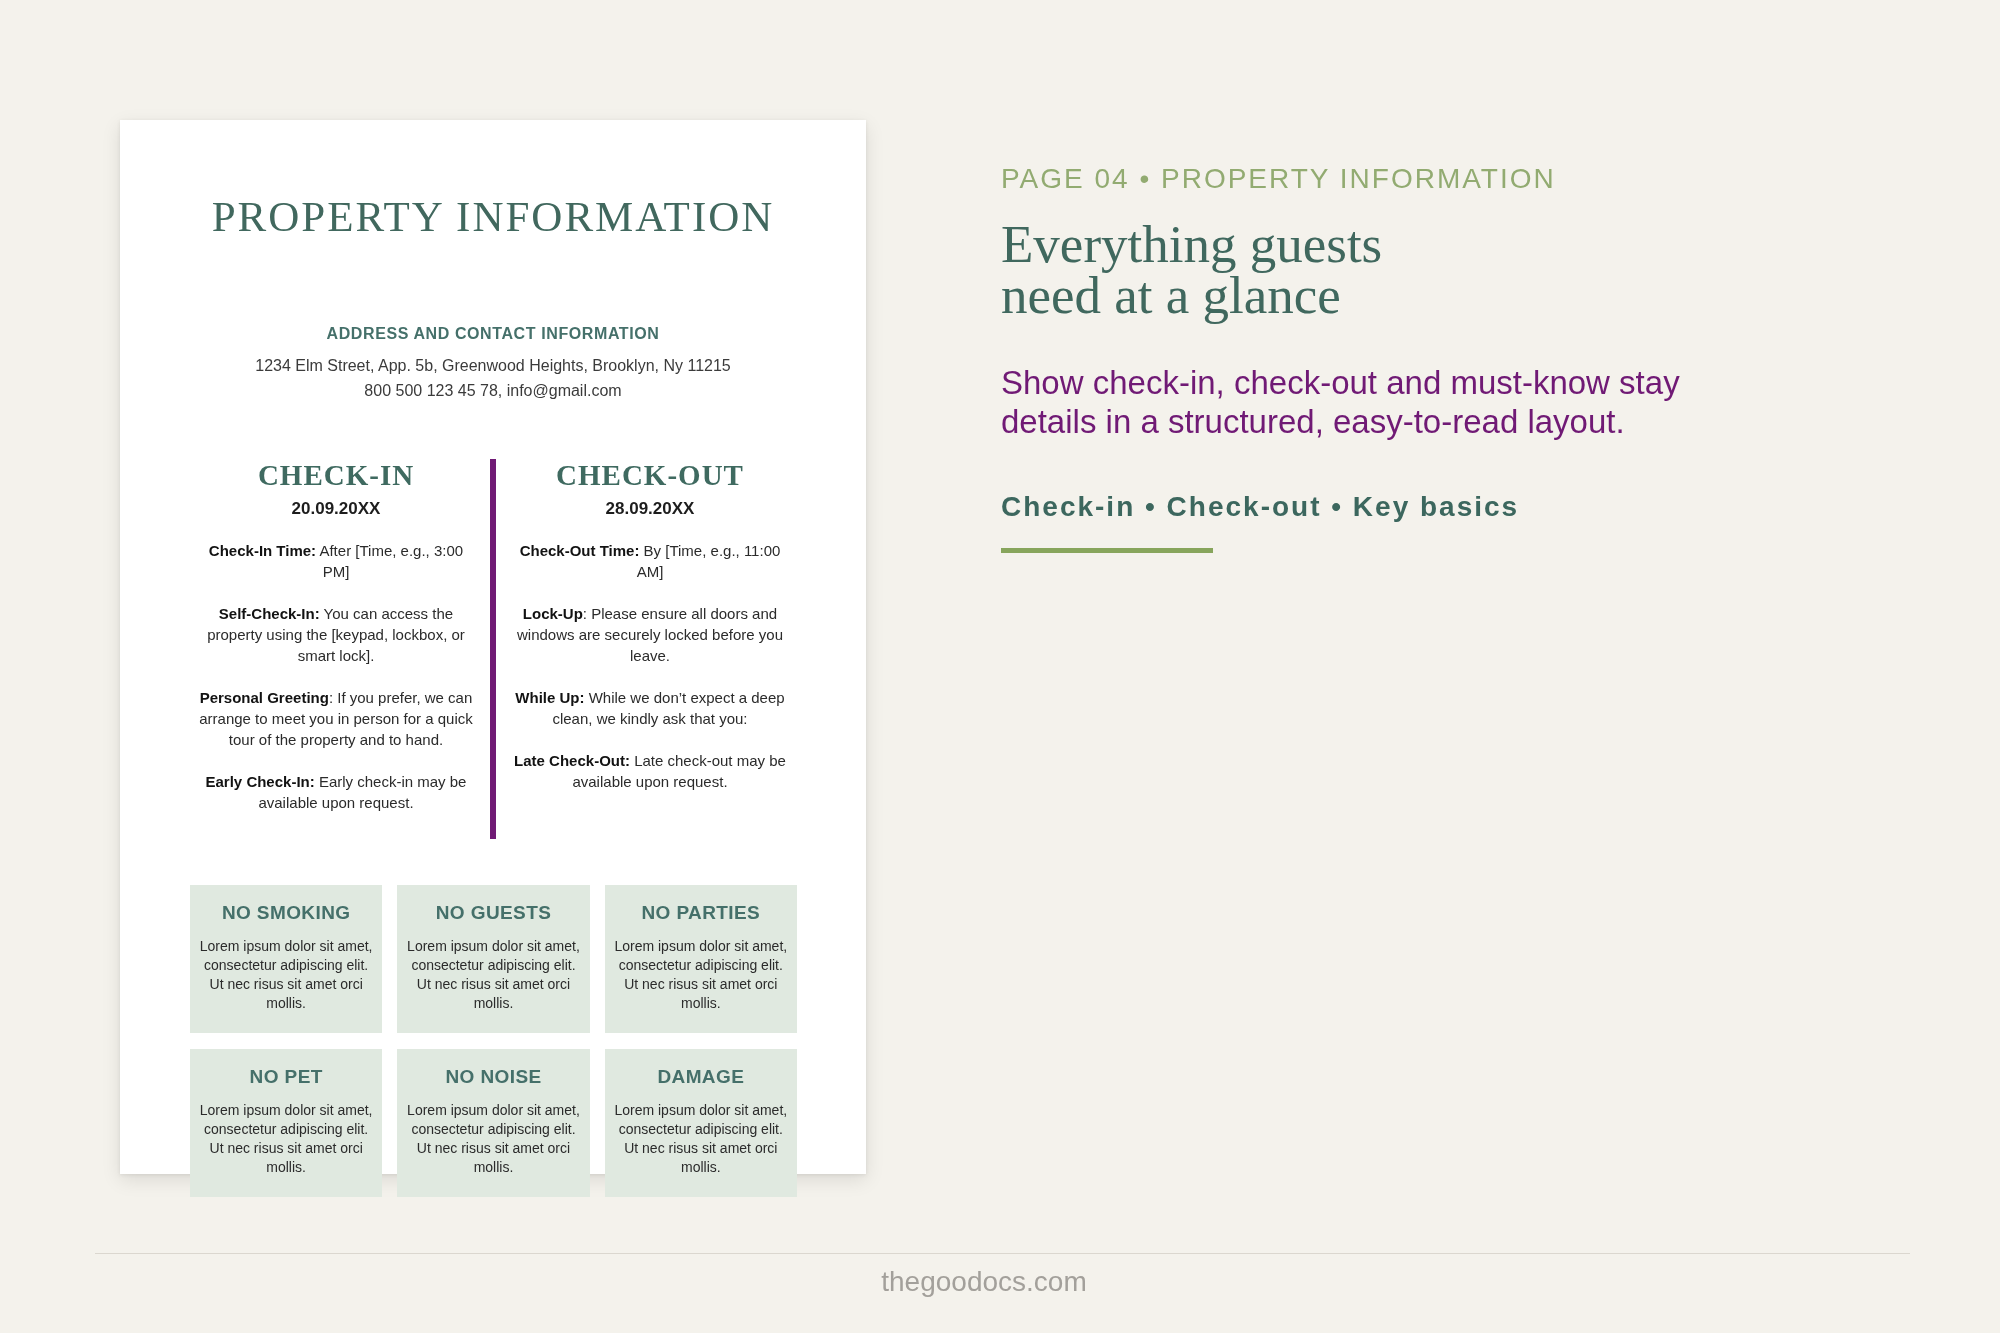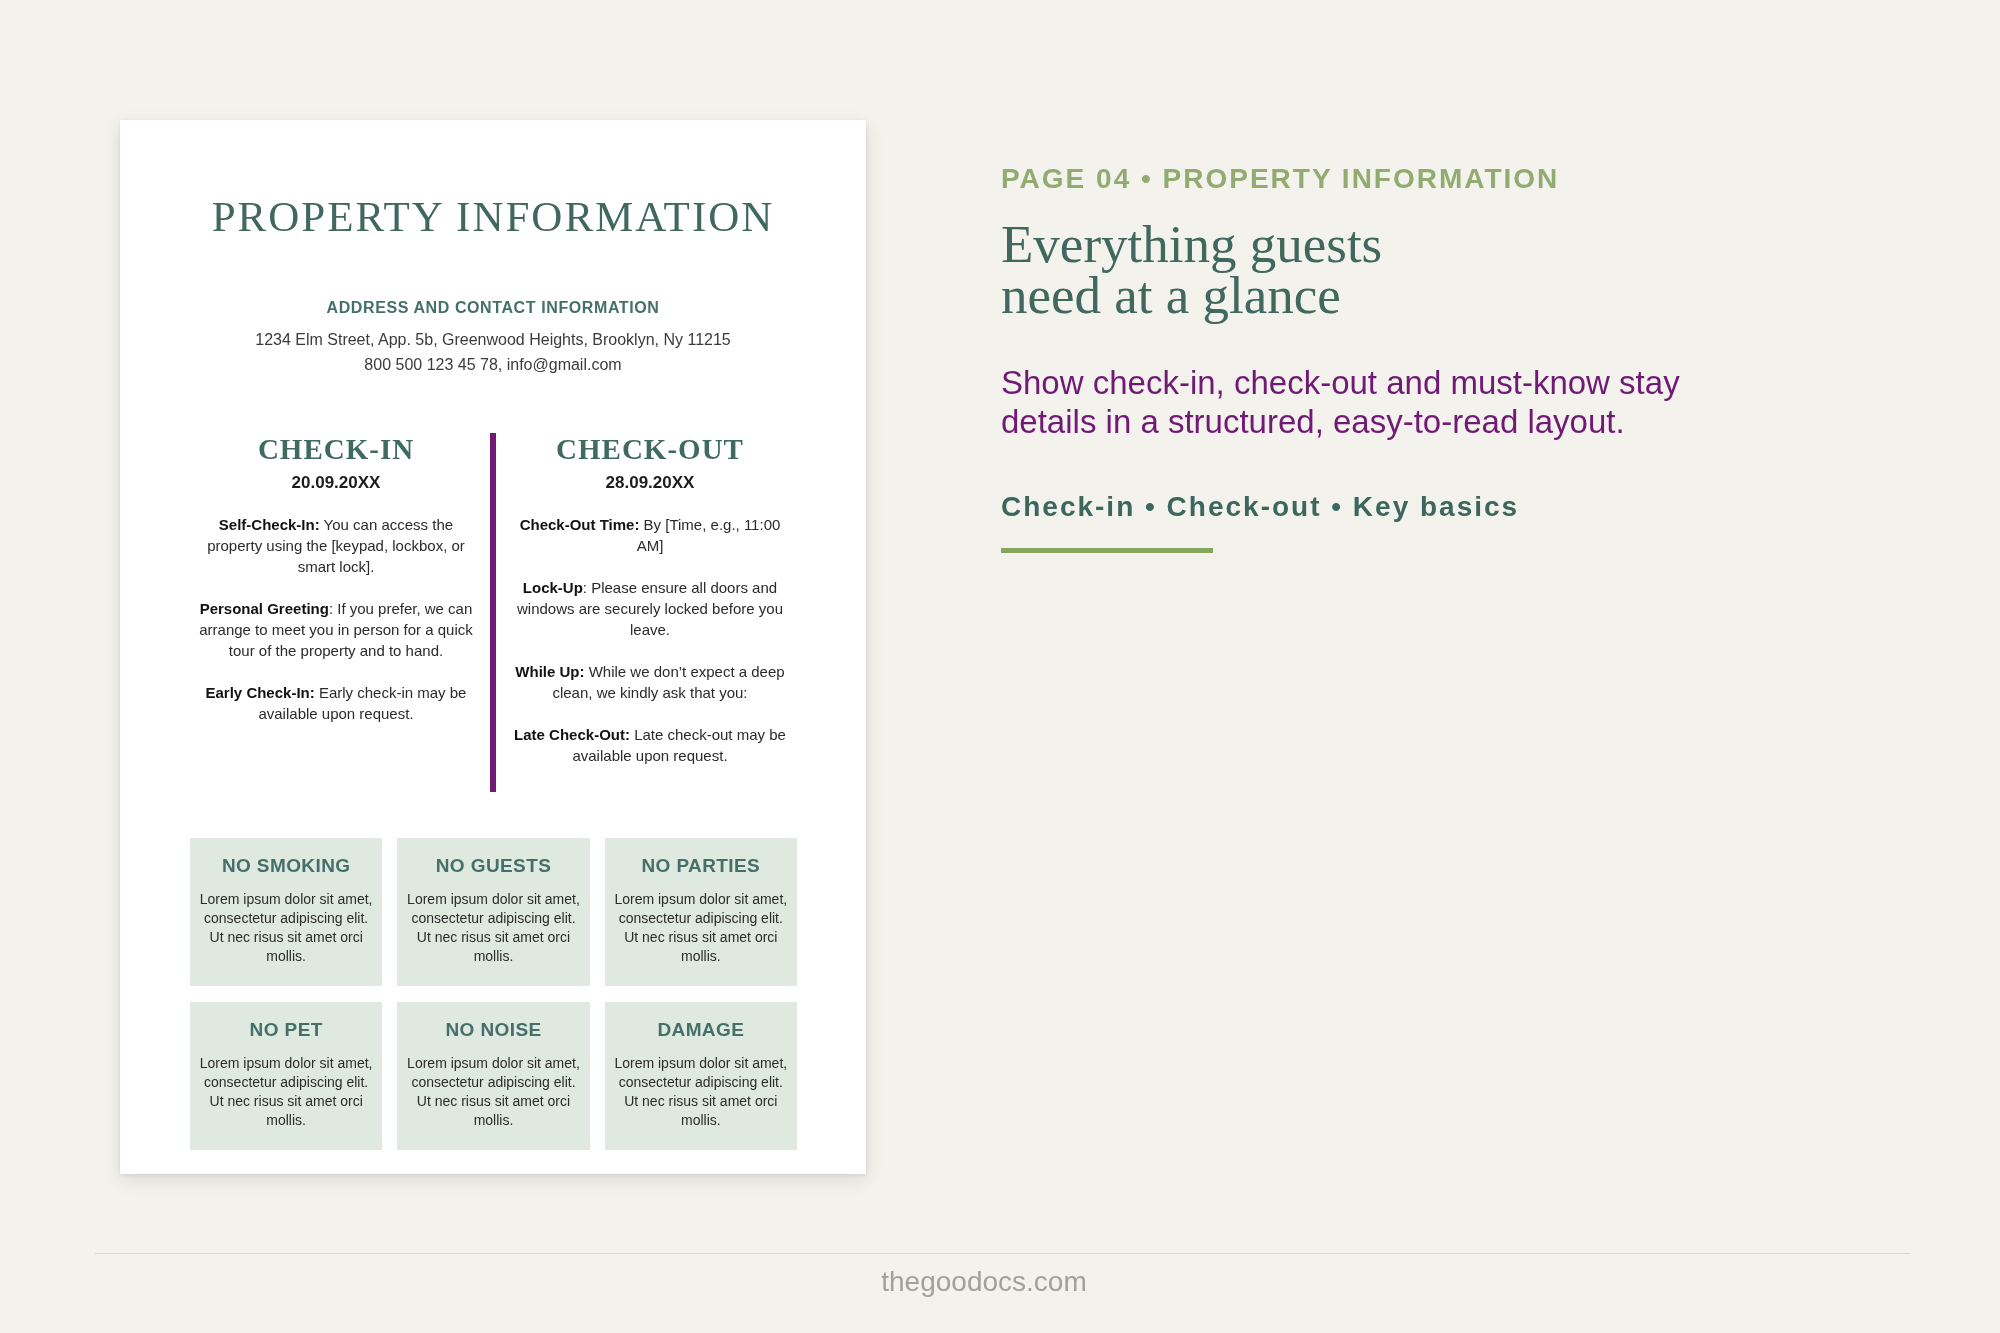--- a/index.html
+++ b/index.html
@@ -20,21 +20,21 @@
   }
   .doc-title {
     margin-top:72px;
     text-align:center;
     font-family:"Liberation Serif", serif;
     font-weight:400;
     font-size:43px;
     letter-spacing:2px;
     color:#41685e;
   }
-  .addr { margin-top:58px; text-align:center; }
+  .addr { margin-top:84px; text-align:center; }
   .addr-heading {
     font-size:16px; font-weight:700; letter-spacing:.6px;
     color:#45706a;
   }
   .addr-line { font-size:16px; color:#3b3b3b; line-height:25px; }
   .addr-line.first { margin-top:10px; }
 
   .cols {
     display:flex;
     margin:56px 62px 0;
@@ -69,21 +69,21 @@
   }
   .rule-text {
     margin:13px auto 0;
     max-width:180px;
     font-size:14px; line-height:19px; color:#2b2b2b;
   }
 
   
   .side { position:absolute; left:1001px; top:163px; width:770px; }
   .eyebrow {
-    font-size:28px; font-weight:700; letter-spacing:2px;
+    font-size:28px; font-weight:400; letter-spacing:2px;
     color:#92ab71;
   }
   .side-title {
     margin-top:24px;
     font-family:"Liberation Serif", serif;
     font-weight:400;
     font-size:53px; line-height:51px;
     color:#40685e;
   }
   .desc {
@@ -126,20 +126,21 @@
     <div class="addr-heading">ADDRESS AND CONTACT INFORMATION</div>
     <div class="addr-line first">1234 Elm Street, App. 5b, Greenwood Heights, Brooklyn, Ny 11215</div>
     <div class="addr-line">800 500 123 45 78, info@gmail.com</div>
   </div>
 
   <div class="cols">
 
     <div class="col left">
       <div class="col-heading">CHECK-IN</div>
       <div class="col-date">20.09.20XX</div>
+      <p class="detail"><b>Check-In Time:</b><span> After [Time, e.g., 3:00 PM]</span></p>
       <p class="detail"><b>Self-Check-In:</b><span> You can access the property using the [keypad, lockbox, or smart lock].</span></p>
       <p class="detail"><b>Personal Greeting</b><span>: If you prefer, we can arrange to meet you in person for a quick tour of the property and to hand.</span></p>
       <p class="detail"><b>Early Check-In:</b><span> Early check-in may be available upon request.</span></p>
     </div>
 
     <div class="col">
       <div class="col-heading">CHECK-OUT</div>
       <div class="col-date">28.09.20XX</div>
       <p class="detail"><b>Check-Out Time:</b><span> By [Time, e.g., 11:00 AM]</span></p>
       <p class="detail"><b>Lock-Up</b><span>: Please ensure all doors and windows are securely locked before you leave.</span></p>

